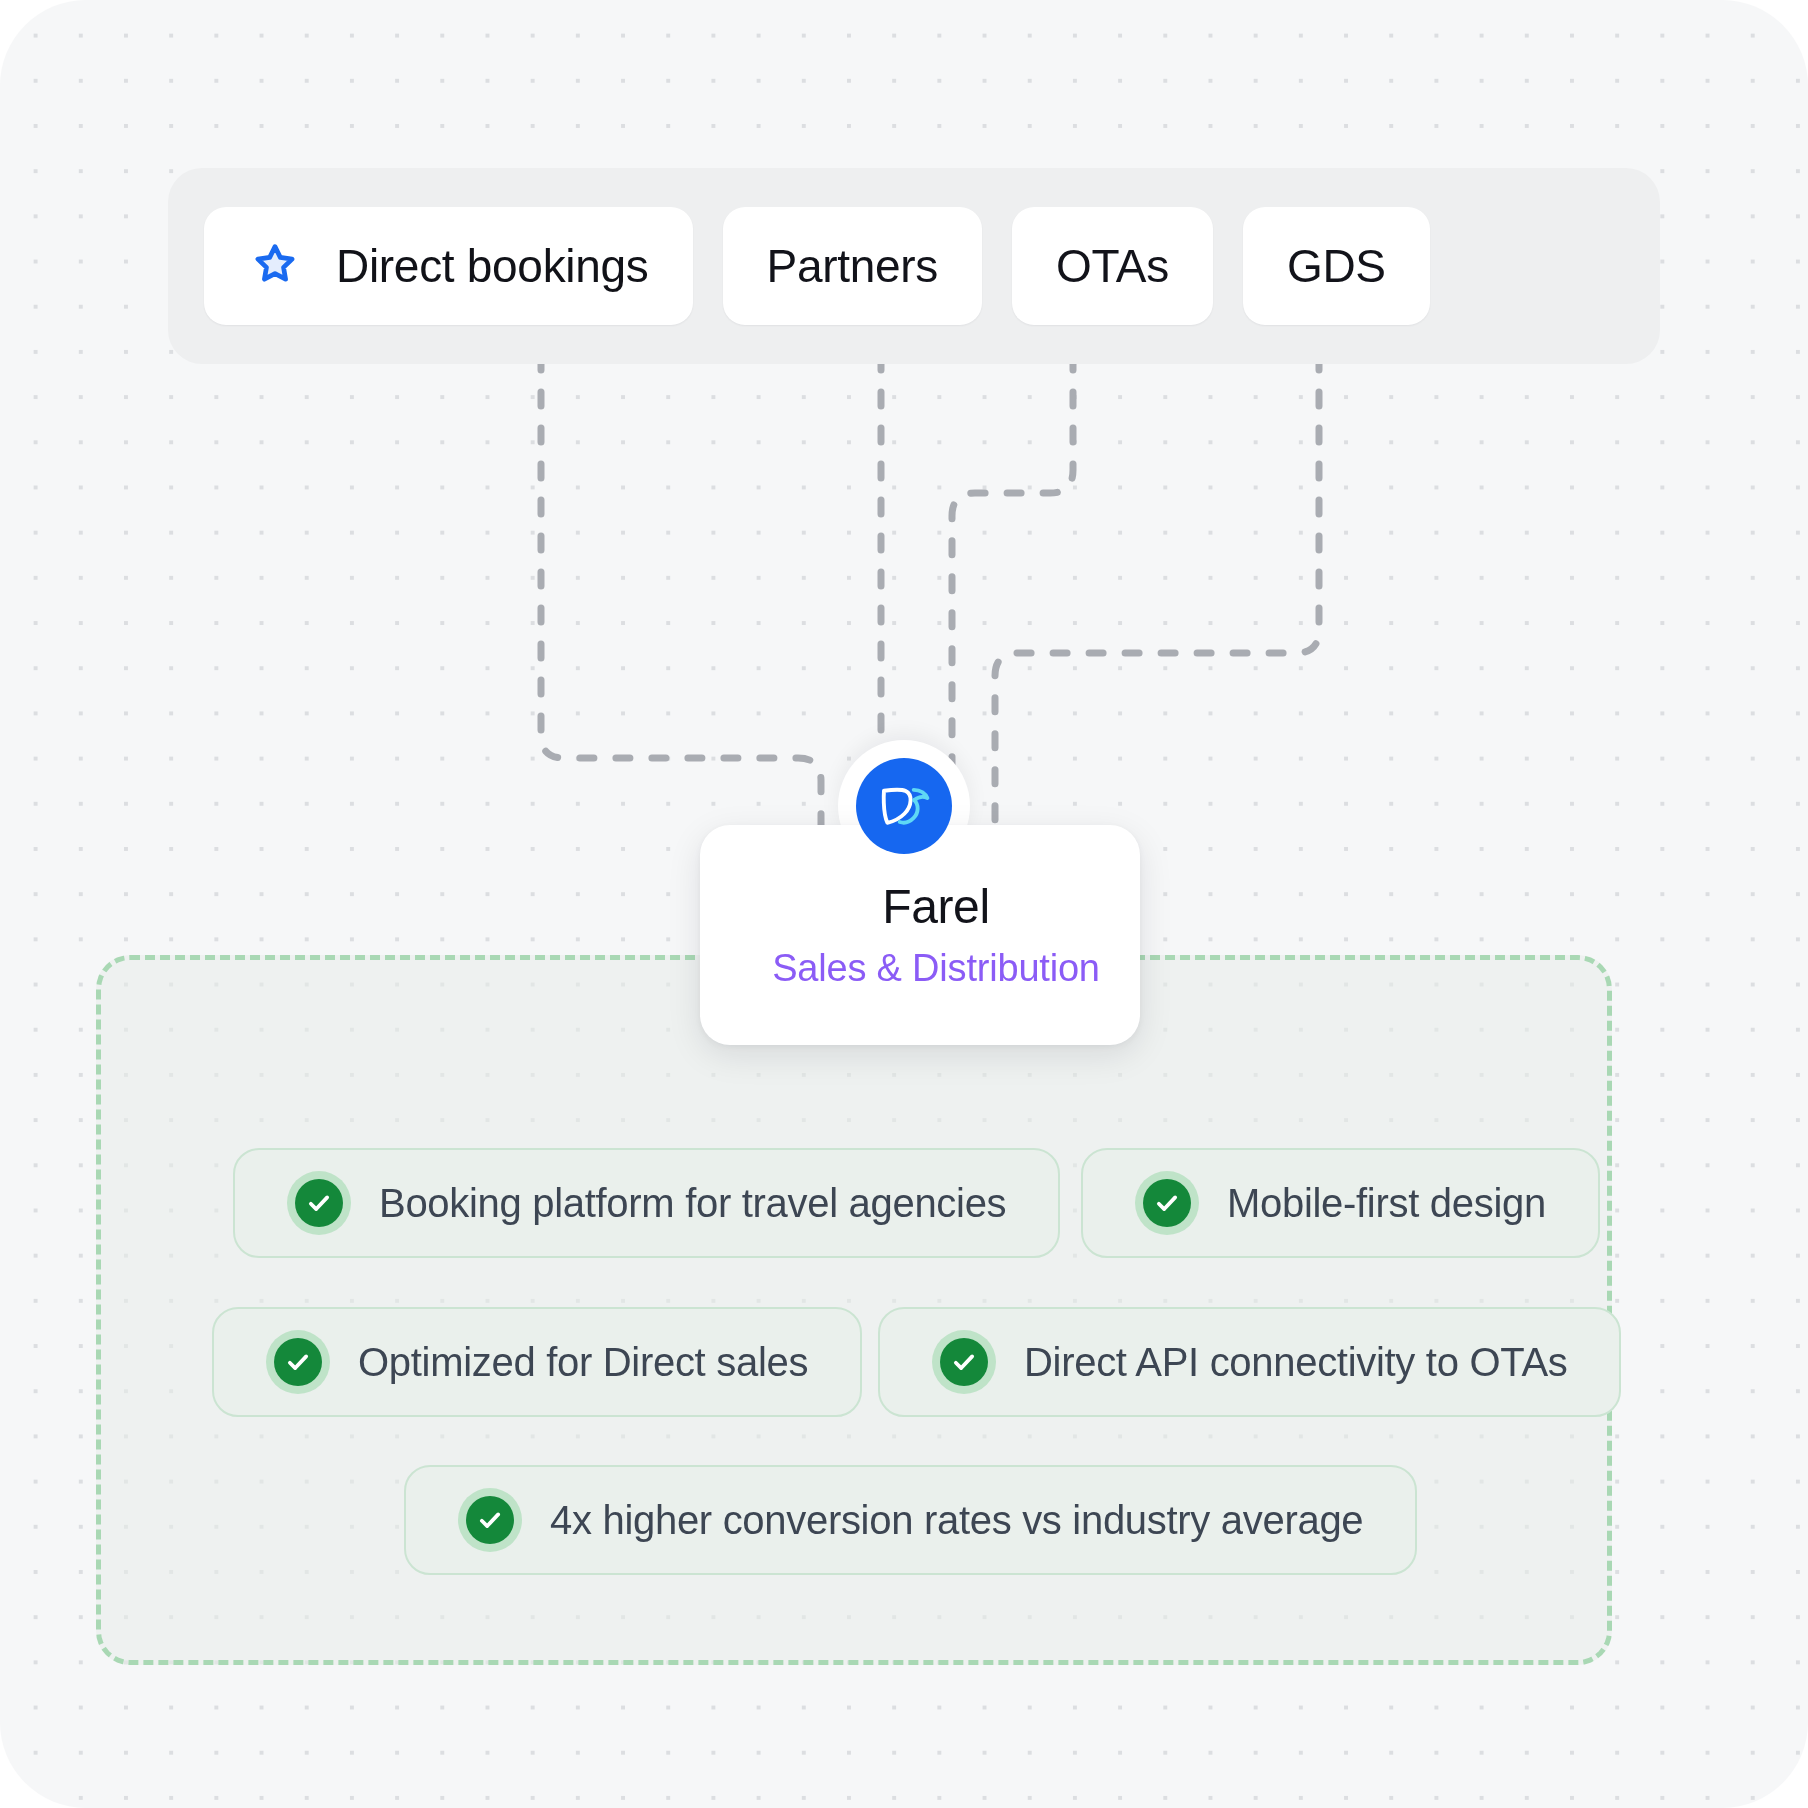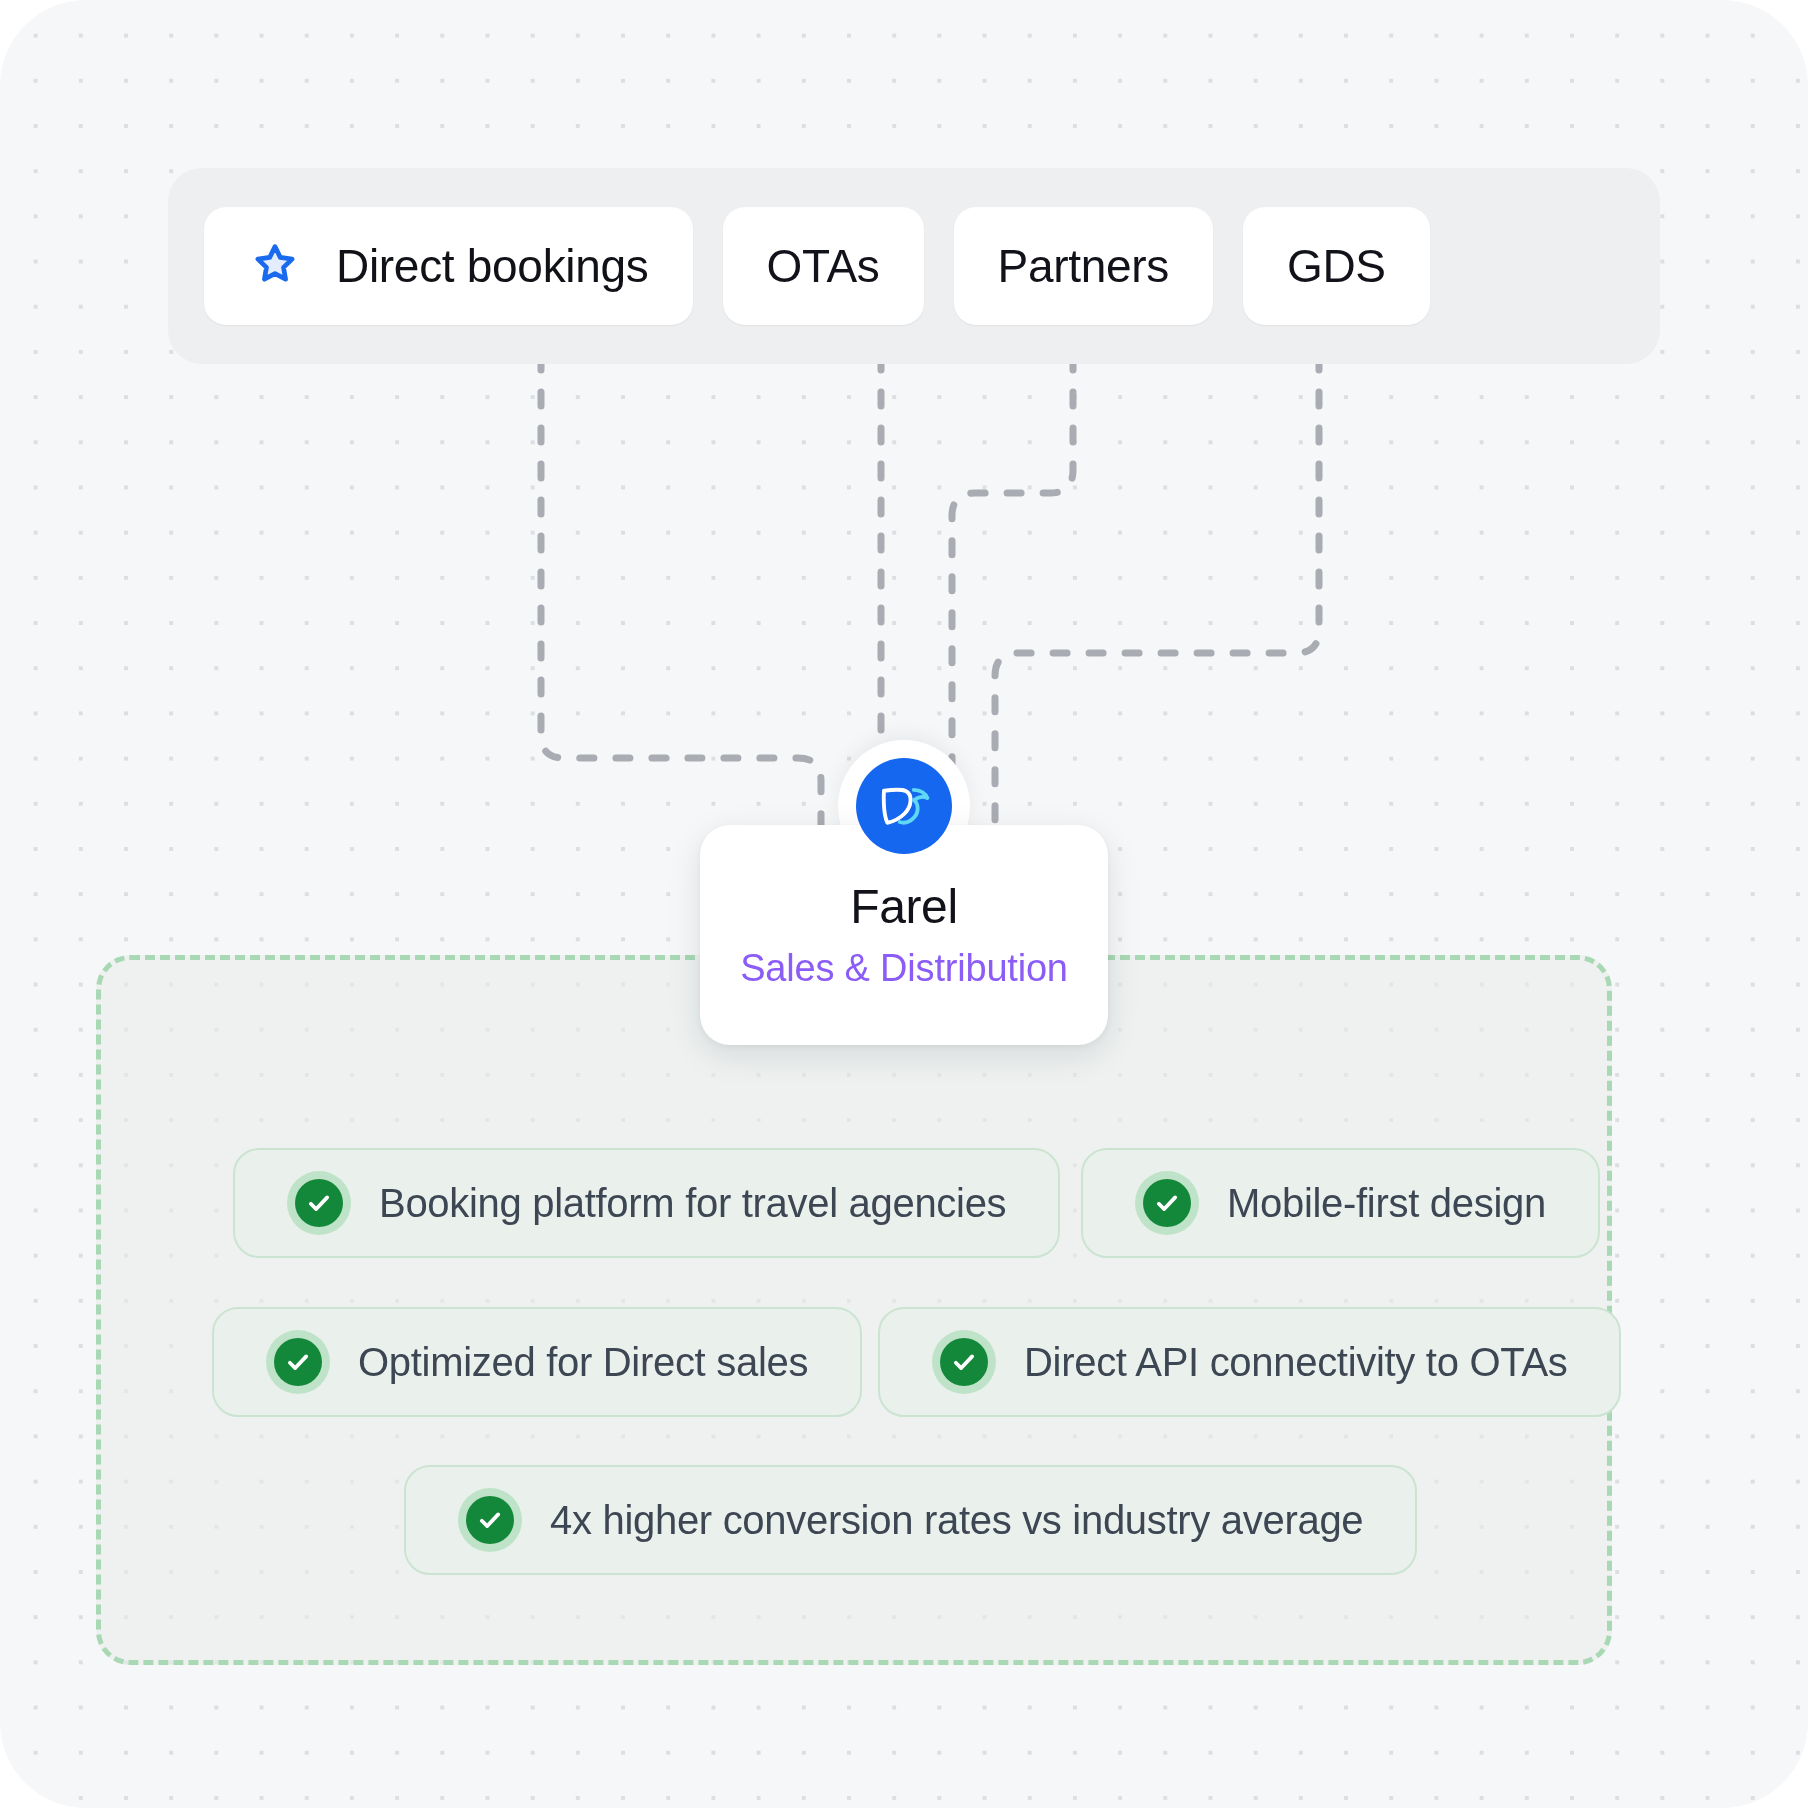--- a/index.html
+++ b/index.html
@@ -40,21 +40,21 @@
     border:5px dashed #a9d8b4; border-radius:34px;
     background:rgba(232,236,233,.55);
     box-sizing:border-box;
   }
 
   
   .node{
     position:absolute; left:700px; top:825px; width:408px; height:220px;
     background:#ffffff; border-radius:30px;
     box-shadow:0 10px 34px rgba(16,24,40,.10), 0 2px 6px rgba(16,24,40,.05);
-    display:flex; flex-direction:column; align-items:center; justify-content:center;
+    display:flex; flex-direction:column; align-items:center; justify-content:center;padding-left:32px;
   }
   .node-notch{
     position:absolute; left:838px; top:740px; width:132px; height:132px;
     background:#ffffff; border-radius:50%;
     box-shadow:0 -6px 20px rgba(16,24,40,.06);
   }
   .logo{
     position:absolute; left:856px; top:758px; width:96px; height:96px; border-radius:50%;
     background:#1667f0; display:flex; align-items:center; justify-content:center;
   }
@@ -104,25 +104,25 @@
     <div class="tab is-active">
       <span class="star-ico">
         <svg viewBox="0 0 24 24" xmlns="http://www.w3.org/2000/svg">
           <path d="M12 3.4l2.35 4.76 5.25.77-3.8 3.7.9 5.23L12 15.39l-4.7 2.47.9-5.23-3.8-3.7 5.25-.77z" fill="#e4edfd" stroke="#1a6af0" stroke-width="2.1" stroke-linejoin="round" stroke-linecap="round"></path>
         </svg>
       </span>
       <span class="tl">Direct bookings</span>
     </div>
 
     <div class="tab">
+      <span class="tl">Partners</span>
+    </div>
+
+    <div class="tab">
       <span class="tl">OTAs</span>
-    </div>
-
-    <div class="tab">
-      <span class="tl">Partners</span>
     </div>
 
     <div class="tab">
       <span class="tl">GDS</span>
     </div>
 
   </div>
 
   <div class="group"></div>
 

